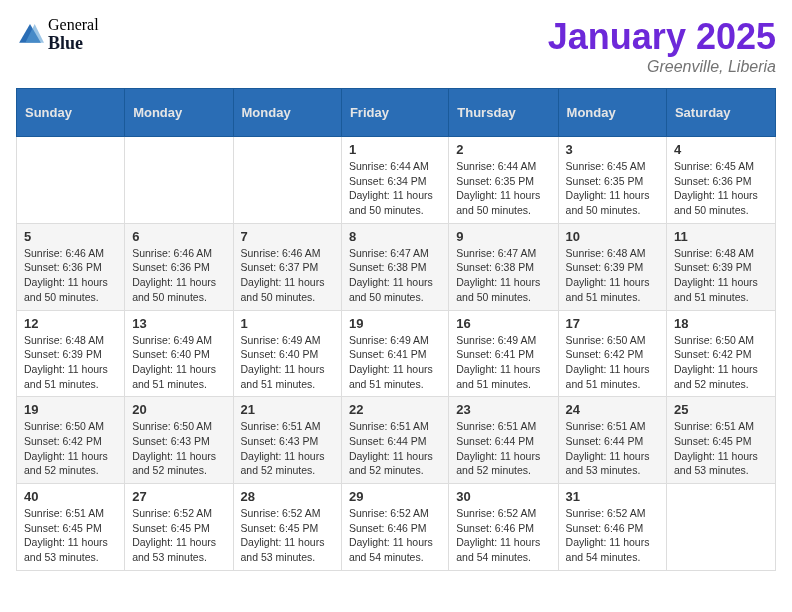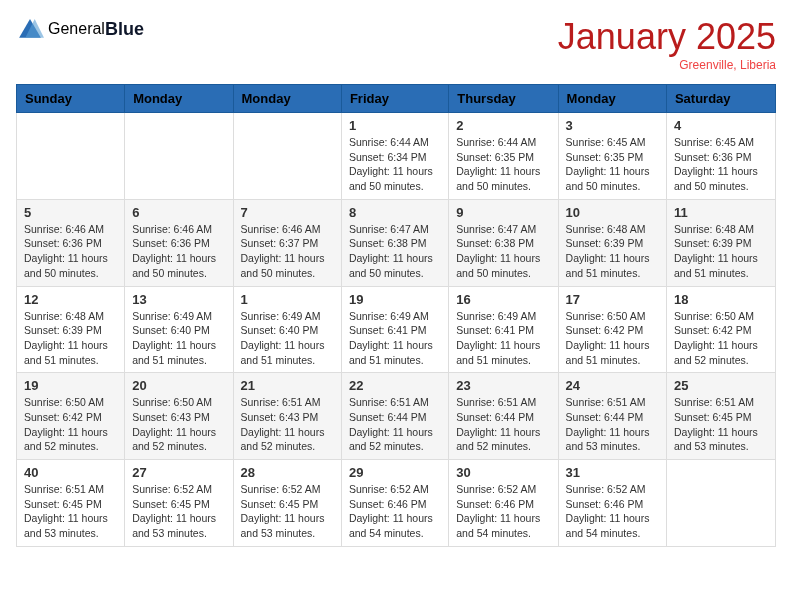--- a/index.html
+++ b/index.html
@@ -16,54 +16,56 @@
       align-items: flex-start;
       margin-bottom: 12px;
     }
     .logo {
       display: flex;
       align-items: center;
       gap: 4px;
     }
     .logo-text {
       display: flex;
-      flex-direction: row;
+      flex-direction: column;
       line-height: 1.1;
+      font-family: Liberation Serif, serif;
     }
     .logo-blue {
       font-size: 18px;
       font-weight: bold;
       color: #0f172a;
     }
     .logo-icon {
       width: 28px;
       height: 28px;
     }
     .title-section {
       text-align: right;
     }
     .month-title {
       font-size: 36px;
-      font-weight: normal;
-      color: #b91c1c;
+      font-weight: bold;
+      color: #6d28d9;
     }
     .location {
-      font-size: 12px;
-      color: #ef4444;
+      font-size: 16px;
+      color: #737373;
+      font-style: italic;
     }
     .calendar {
       width: 100%;
       border-collapse: collapse;
       border: 1px solid #ccc;
     }
     .calendar th {
       background: #2a6db5;
-      color: #000000;
+      color: #e5e5e5;
       text-align: left;
-      padding: 6px 8px;
+      padding: 16px 8px;
       font-size: 13px;
       font-weight: bold;
       border: 1px solid #1a5a9a;
     }
     .calendar td {
       vertical-align: top;
       padding: 5px 7px;
       border: 1px solid #ddd;
       width: 113px;
       min-height: 80px;

